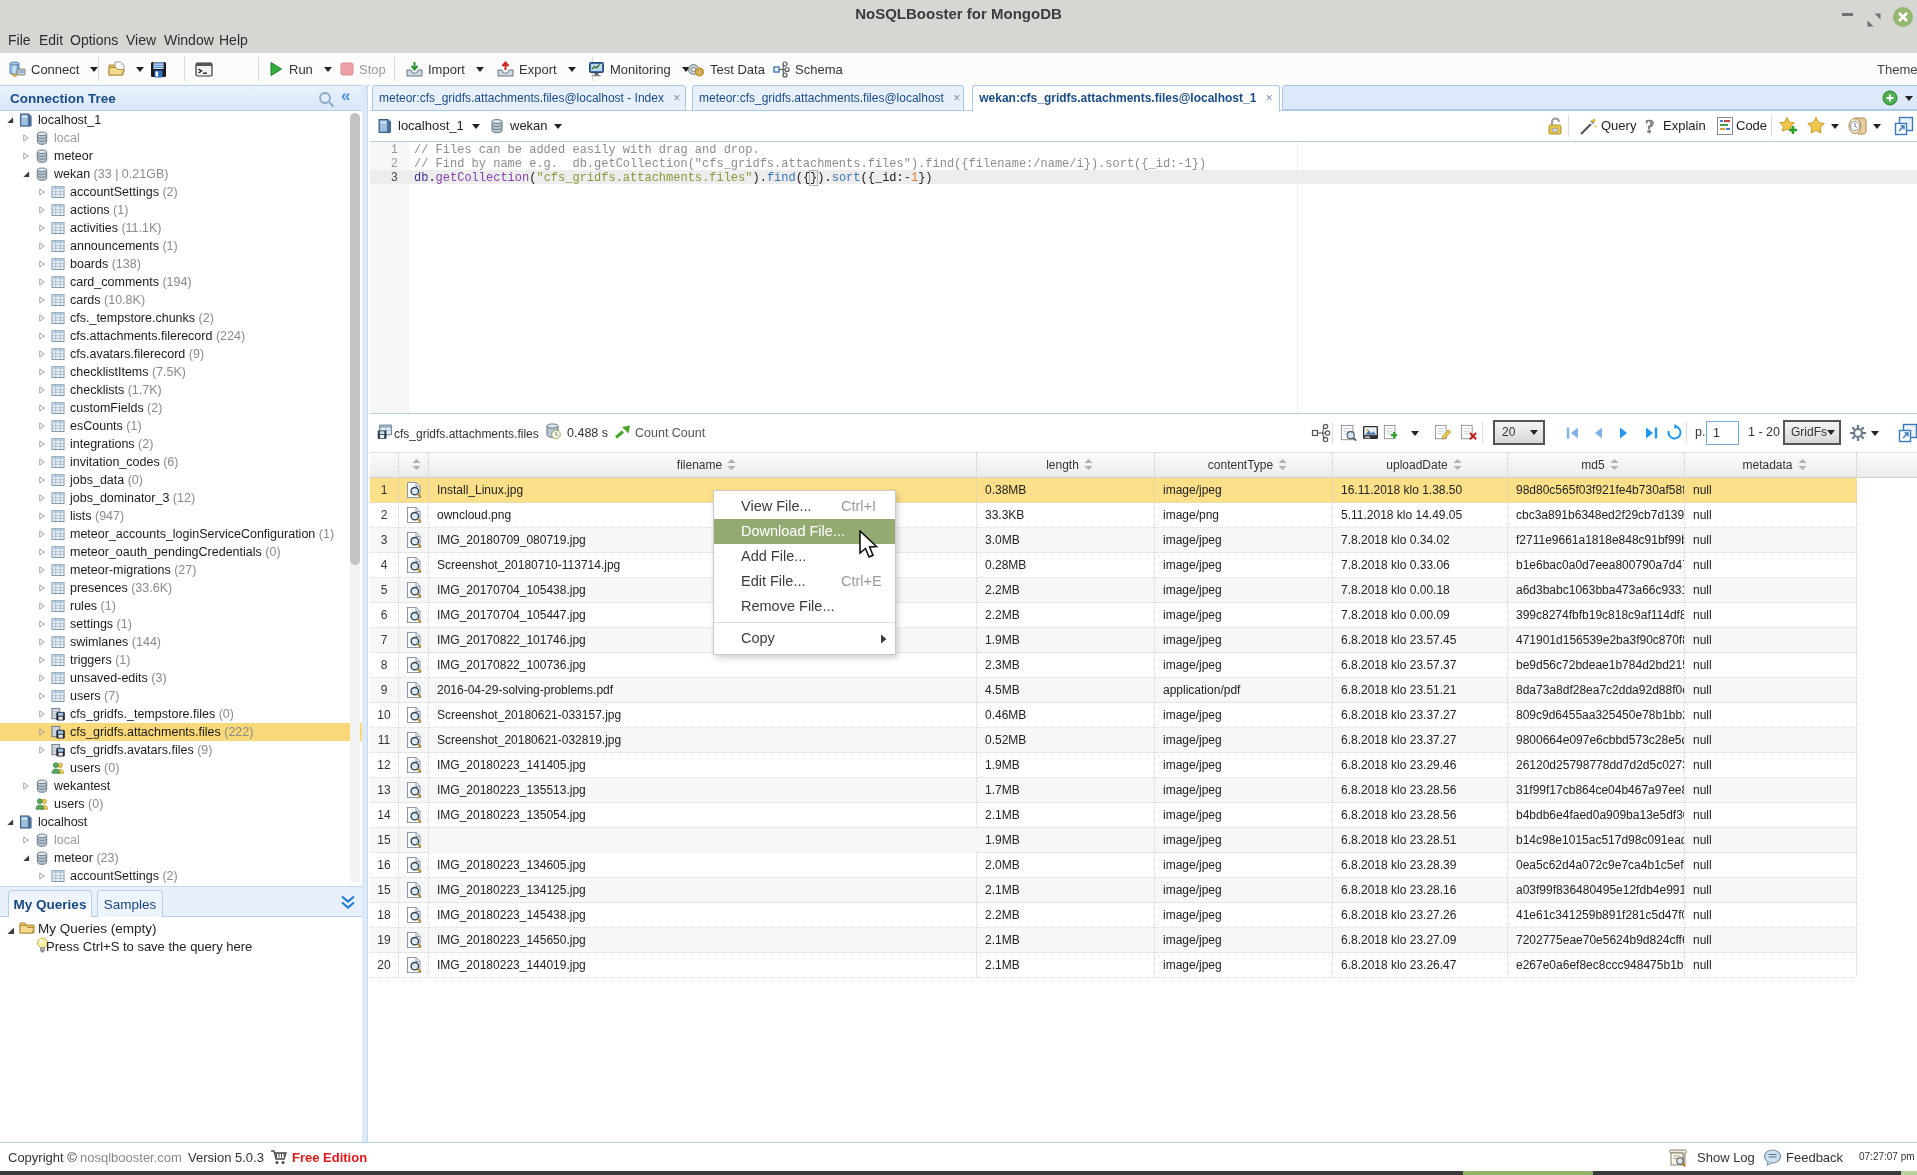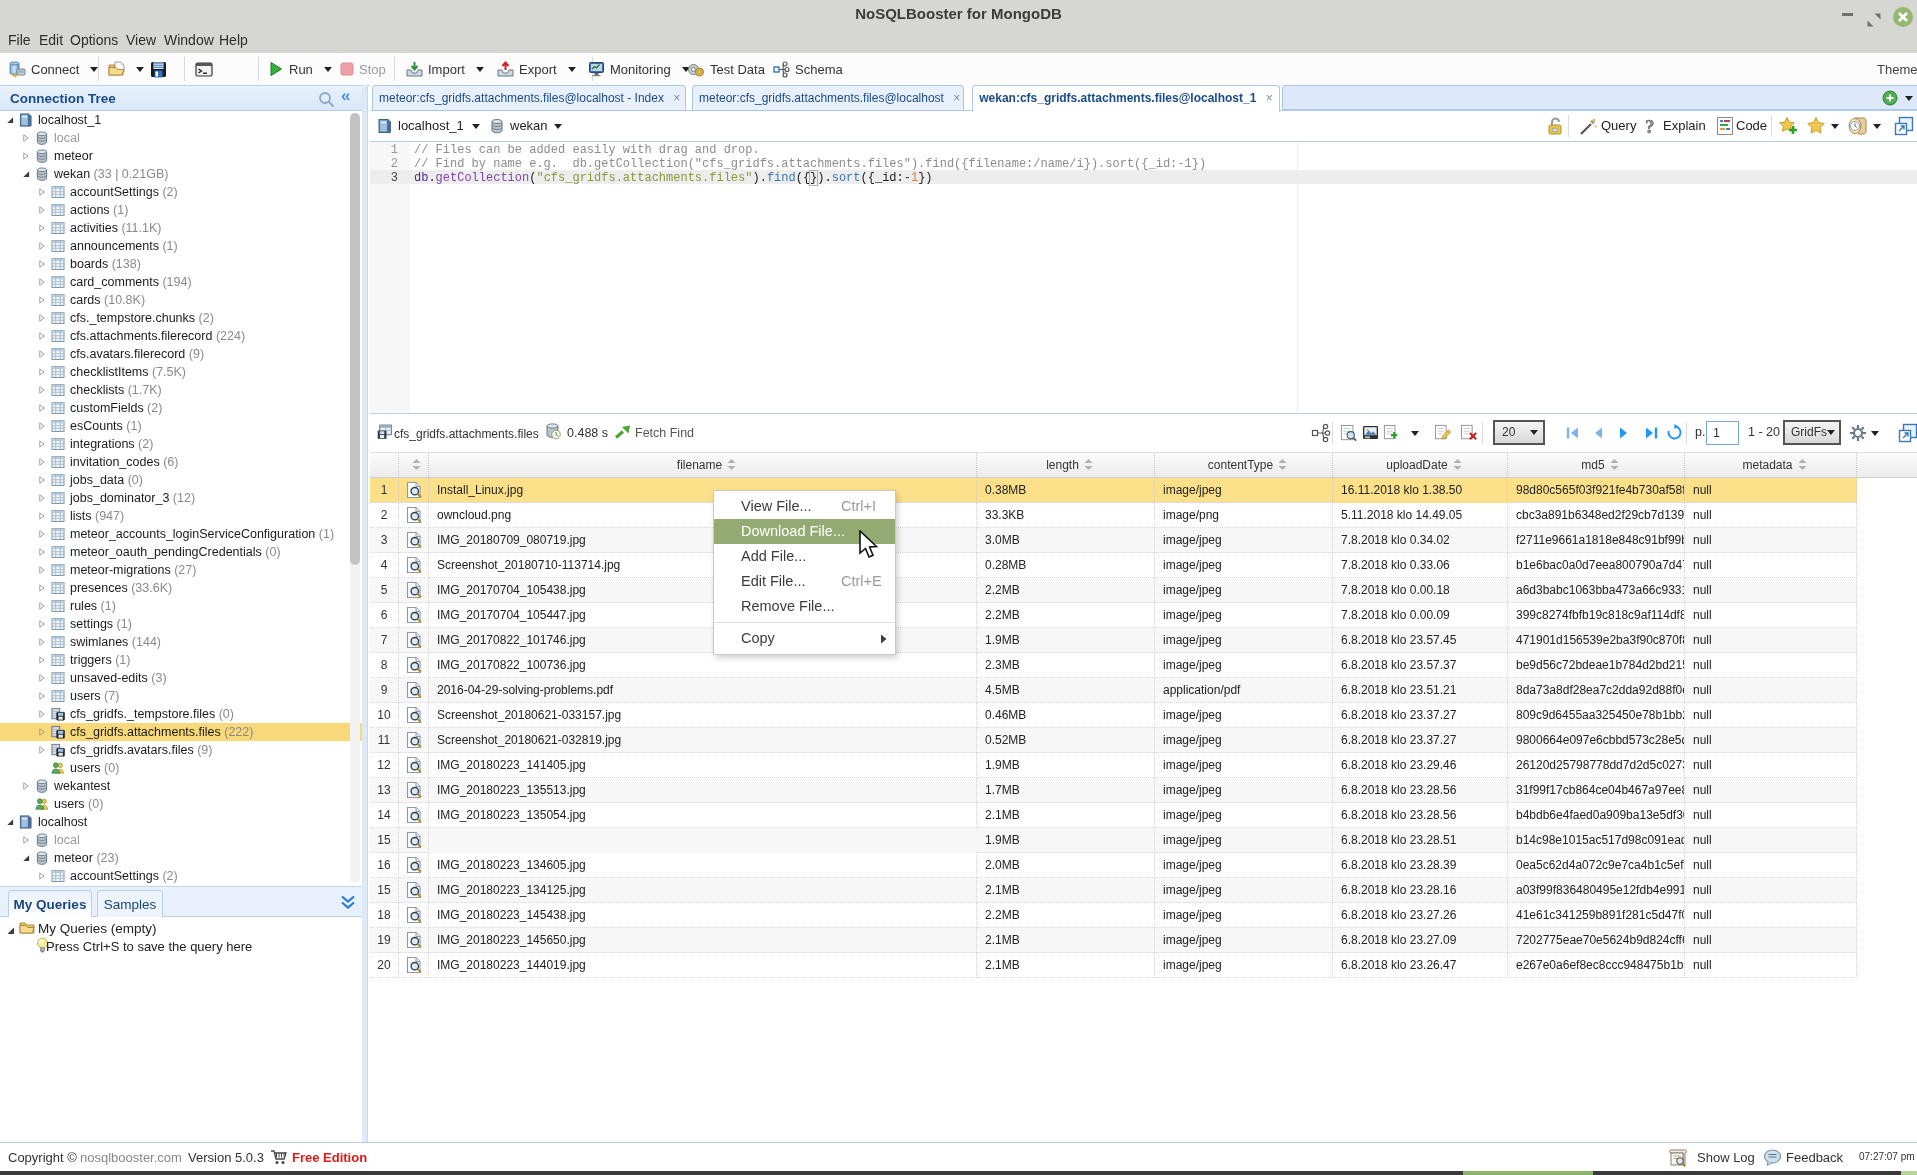--- a/index.html
+++ b/index.html
@@ -834,21 +834,21 @@
         <path d="M2 3 v9 c0 1.4 2.4 2.5 5.5 2.5 s5.5-1.1 5.5-2.5 V3" fill="#b8c4ce" stroke="#5c6e7c" stroke-width=".9"></path>
         <ellipse cx="7.5" cy="3" rx="5.5" ry="2.1" fill="#dde6ec" stroke="#5c6e7c" stroke-width=".9"></ellipse>
         <circle cx="11" cy="11.5" r="4.3" fill="#f5f8e8" stroke="#8a9a5a" stroke-width=".9"></circle>
         <path d="M11 9 v2.5 l1.8 1.2" stroke="#6a7a4a" stroke-width="1" fill="none"></path>
       </svg>
     <span style="position:absolute;left:197px;top:12px;">0.488 s</span>
     <svg style="position:absolute;left:244px;top:10px" width="18" height="16" viewBox="0 0 18 16">
         <path d="M2 13.5 L9 7.5" stroke="#4aa52e" stroke-width="3" fill="none"></path>
         <path d="M8 3 l8-1.5 -1.5 8 z" fill="#4aa52e"></path>
       </svg>
-    <span style="position:absolute;left:265px;top:12px;color:#555;">Fetch Find</span>
+    <span style="position:absolute;left:265px;top:12px;color:#555;">Count Count</span>
     <svg style="position:absolute;left:941px;top:9px" width="20" height="20" viewBox="0 0 20 20">
         <rect x="1.5" y="7.5" width="5" height="5" fill="#fff" stroke="#555" stroke-width="1.2"></rect>
         <circle cx="14.5" cy="3.5" r="2.2" fill="#fff" stroke="#555" stroke-width="1.2"></circle>
         <circle cx="16.5" cy="10" r="2.2" fill="#fff" stroke="#555" stroke-width="1.2"></circle>
         <circle cx="14.5" cy="16.5" r="2.2" fill="#fff" stroke="#555" stroke-width="1.2"></circle>
         <path d="M6.5 10 h5 M11.5 10 L12.7 4.5 M11.5 10 h2.8 M11.5 10 l1.4 5.5" stroke="#555" stroke-width="1.1" fill="none"></path>
       </svg>
     <div style="position:absolute;left:962px;top:8px;width:1px;height:22px;background:#dcdcdc"></div>
     <svg style="position:absolute;left:970px;top:10px" width="17" height="18" viewBox="0 0 19 20">
         <rect x="1.5" y="1.5" width="13" height="16" fill="#fff" stroke="#8a8a8a" stroke-width="1"></rect>

